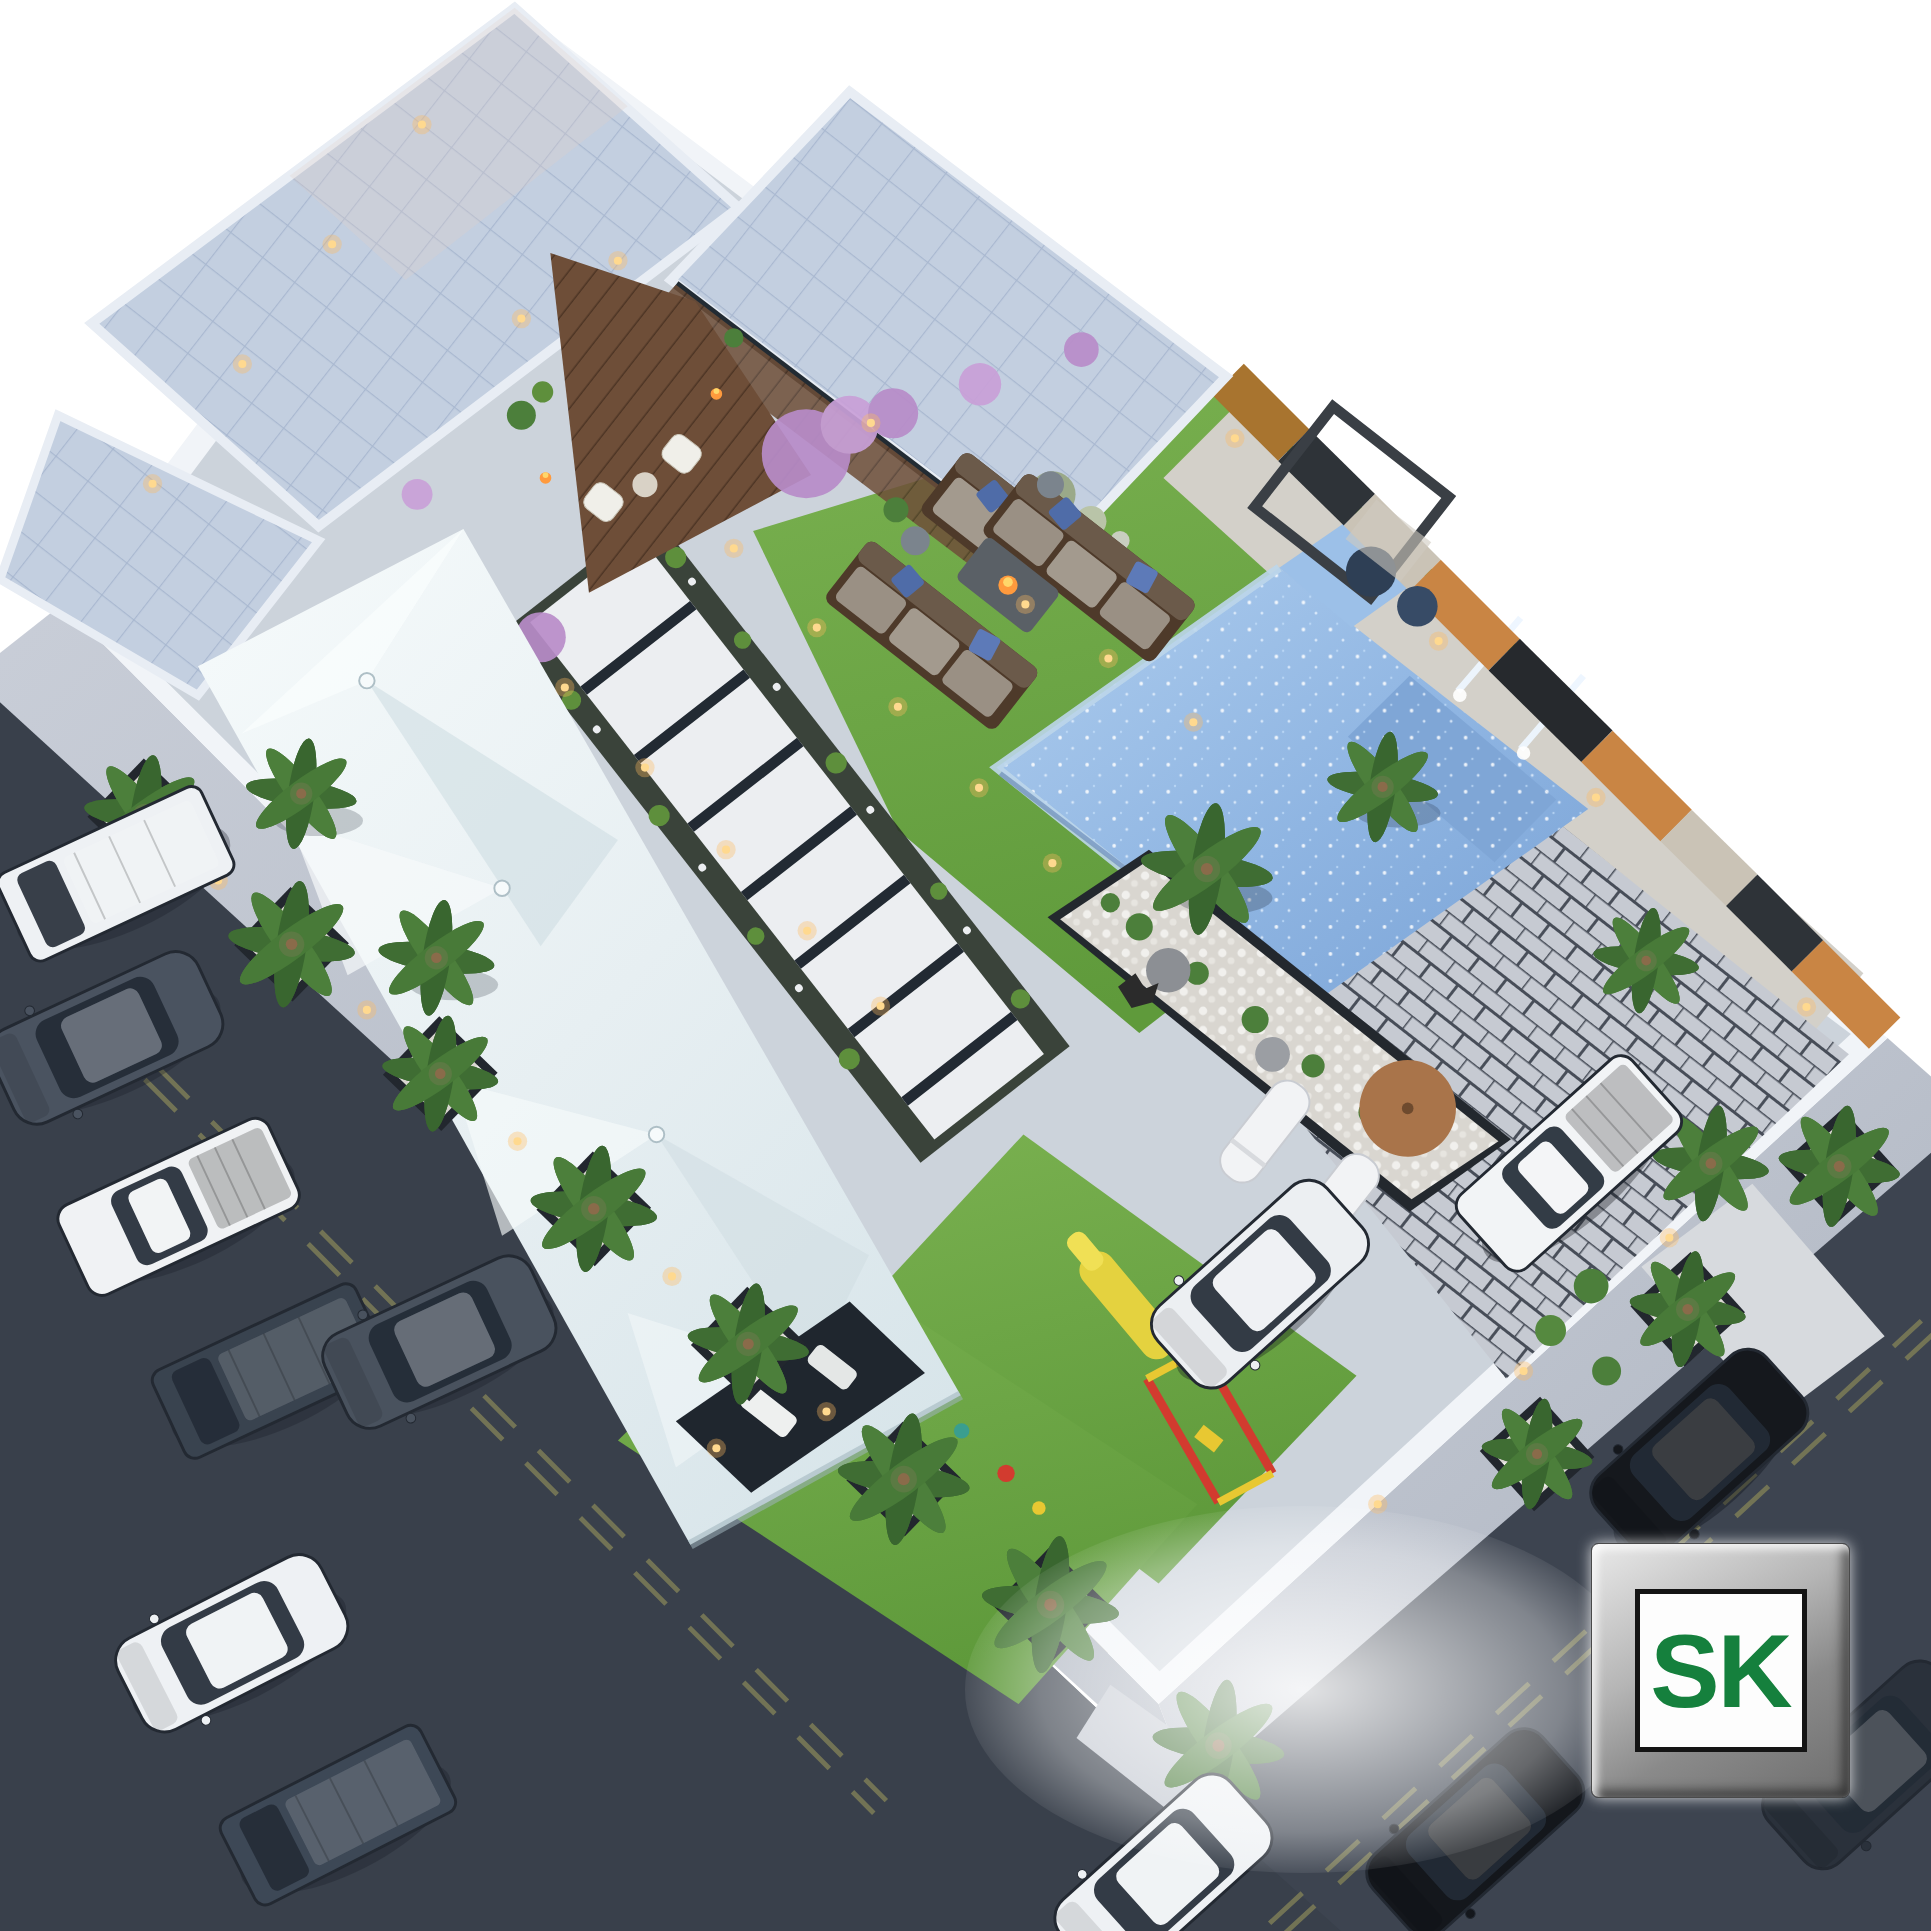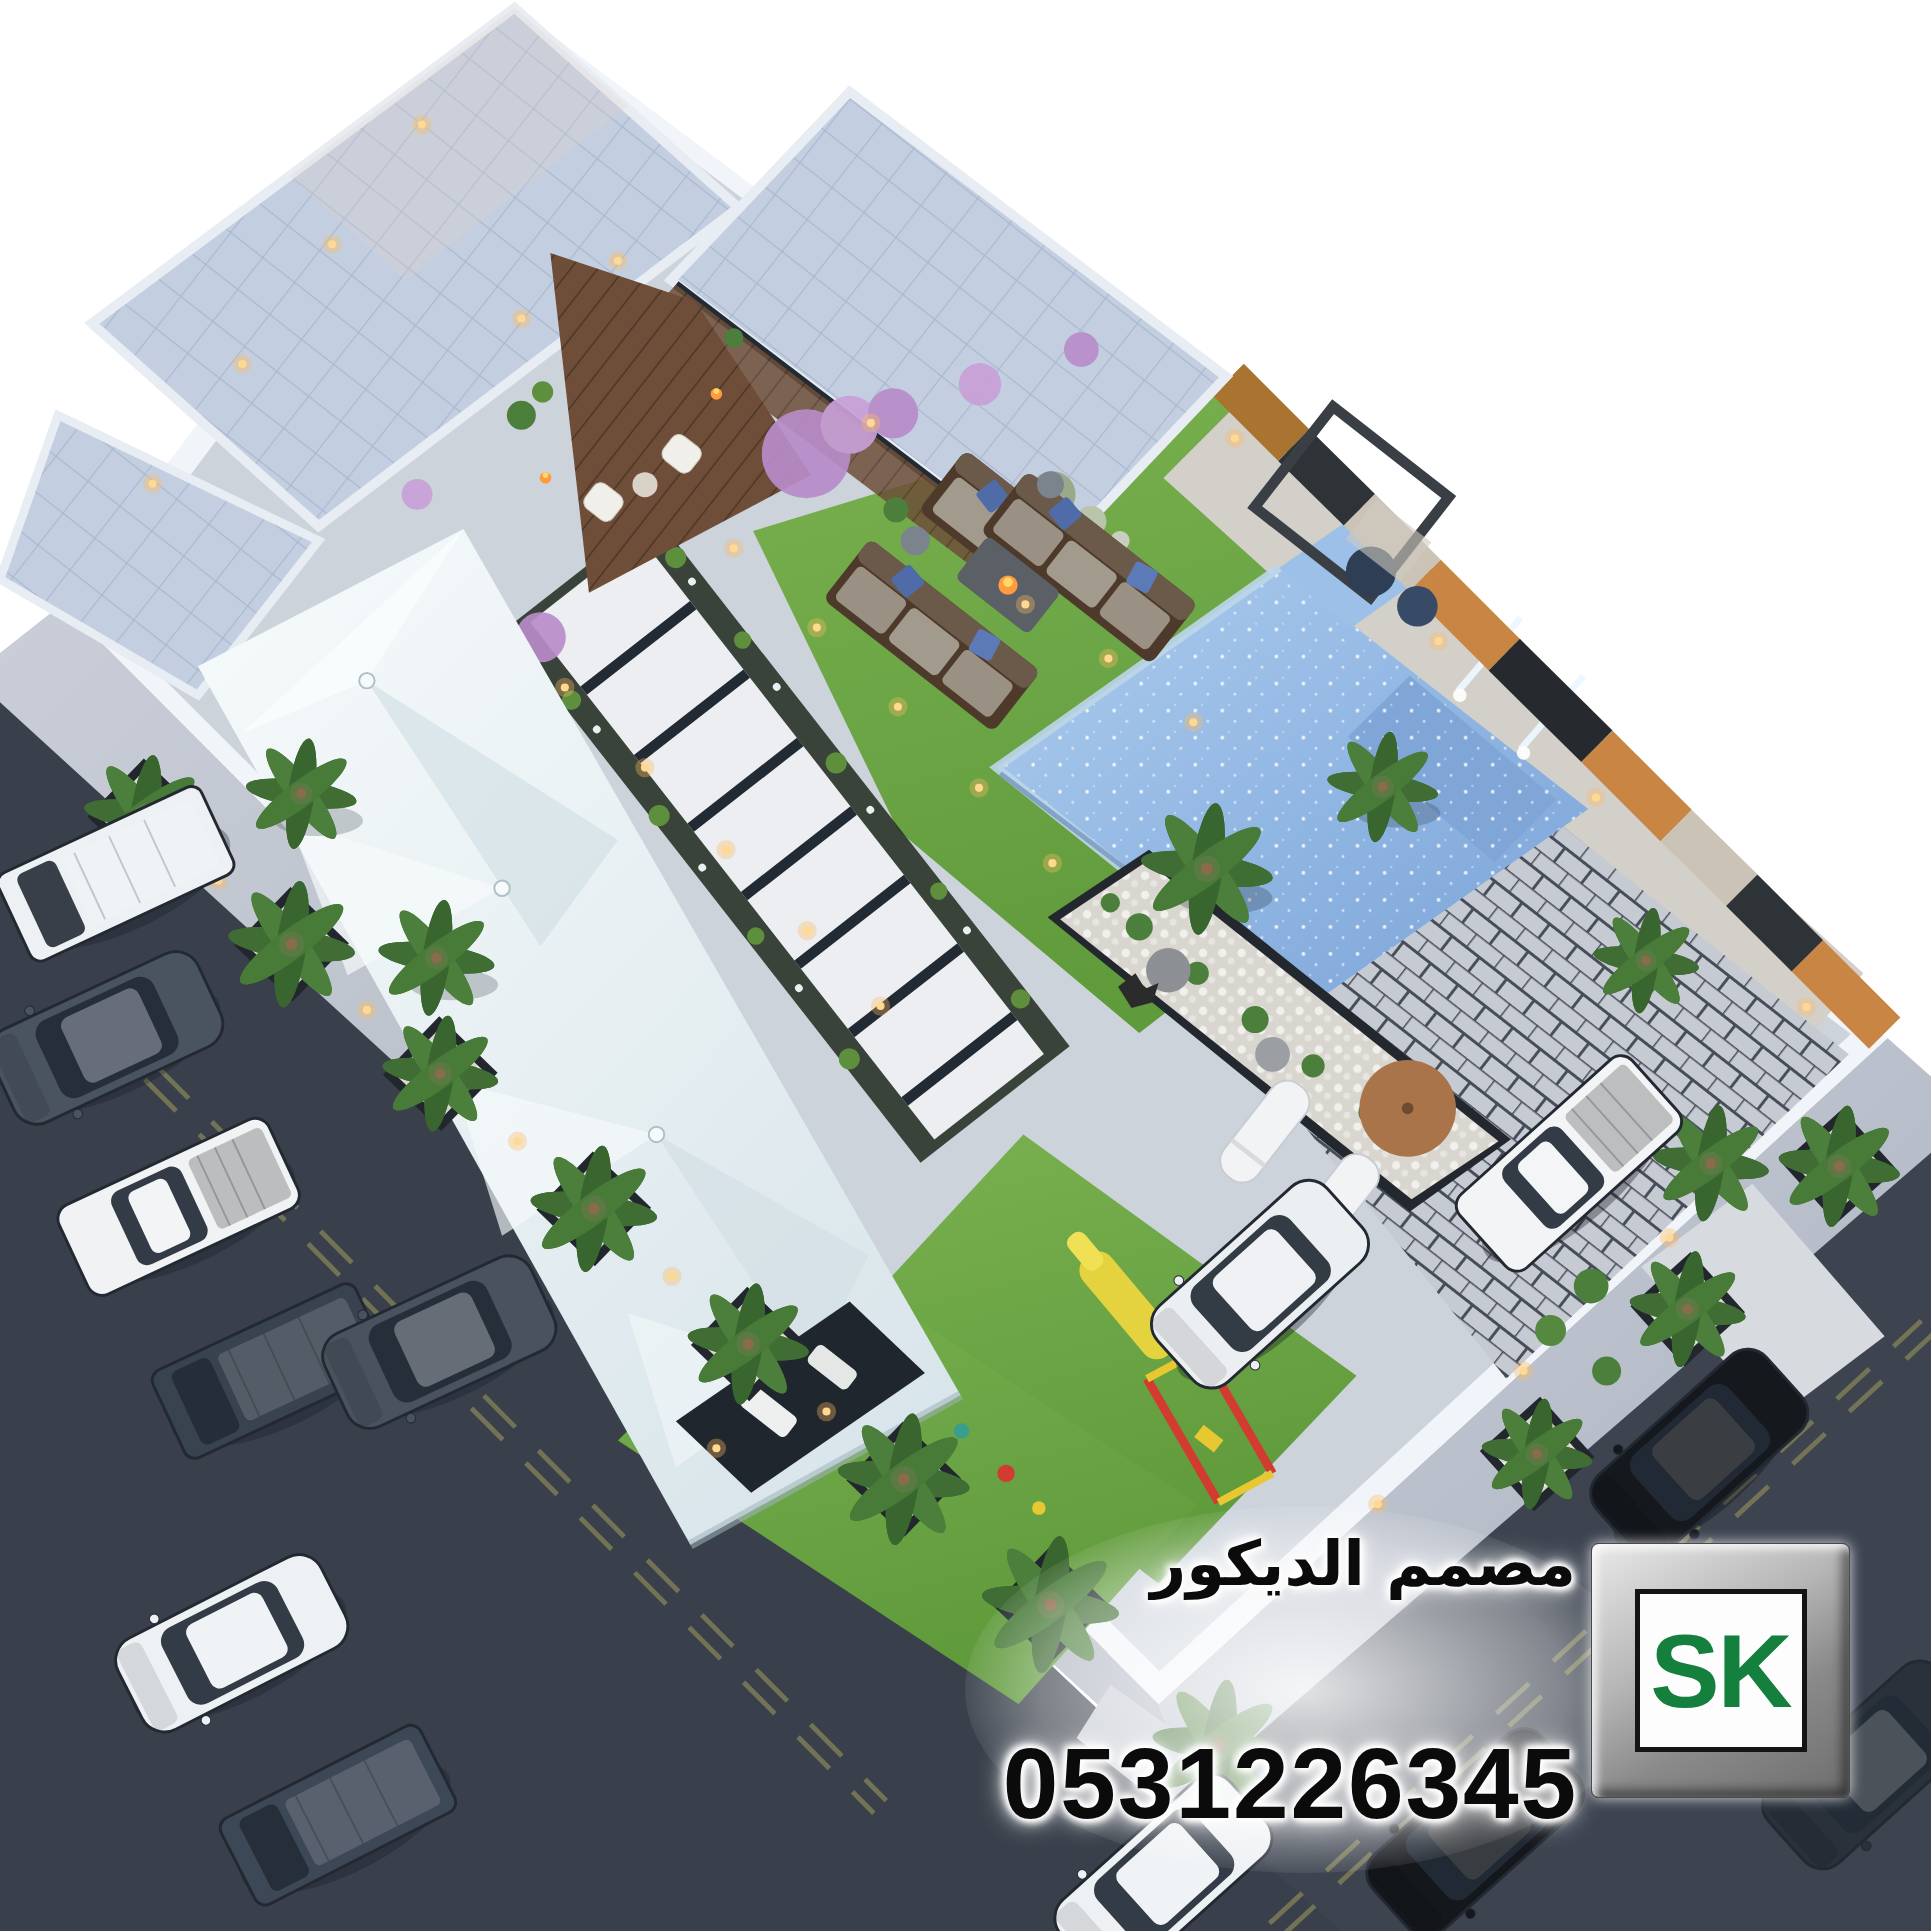--- a/index.html
+++ b/index.html
@@ -454,22 +454,20 @@
   <ellipse cx="1767" cy="1518" rx="122" ry="46" fill="#10141b" opacity=".4" transform="rotate(-42 1767 1518)"></ellipse>
   <use href="#carSUV" transform="translate(1760,1505) rotate(-42)" color="#15181d"></use>
   <use href="#carSUV" transform="translate(1205,1945) rotate(-42)" color="#eef1f4"></use>
   <use href="#carSUV" transform="translate(1528,1898) rotate(-42)" color="#14171c"></use>
   <use href="#carSUV" transform="translate(1938,1828) rotate(-42)" color="#2a313b"></use>
 </g>
 </svg>
 
 <div class="wm">
   <div class="wm-glow"></div>
-  <div class="wm-text wm-l1">مصمم الديكور</div>
-  <div class="wm-text wm-phone">0531226345</div>
   <div class="wm-logo">
     <div class="wm-logo-panel">
       <span class="wm-logo-text">SK</span>
     </div>
   </div>
 </div>
 </div>
 
 
 </body></html>

